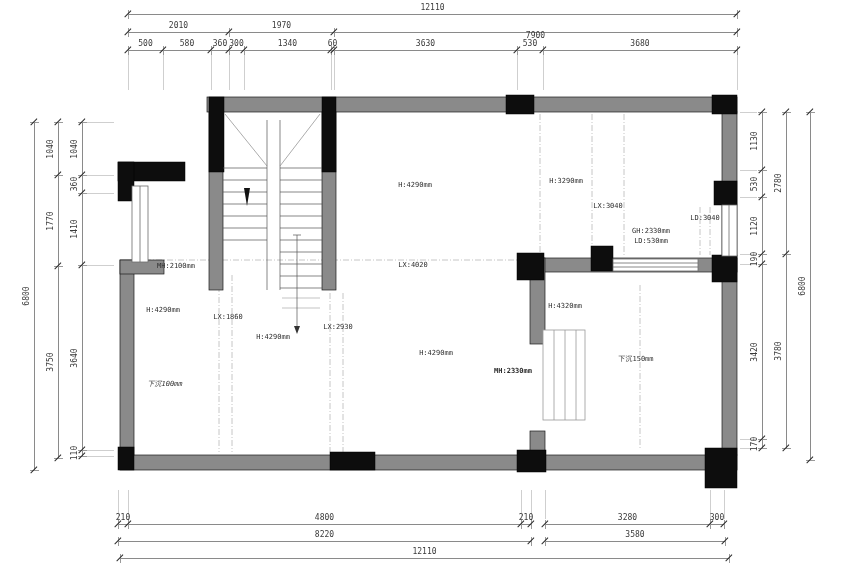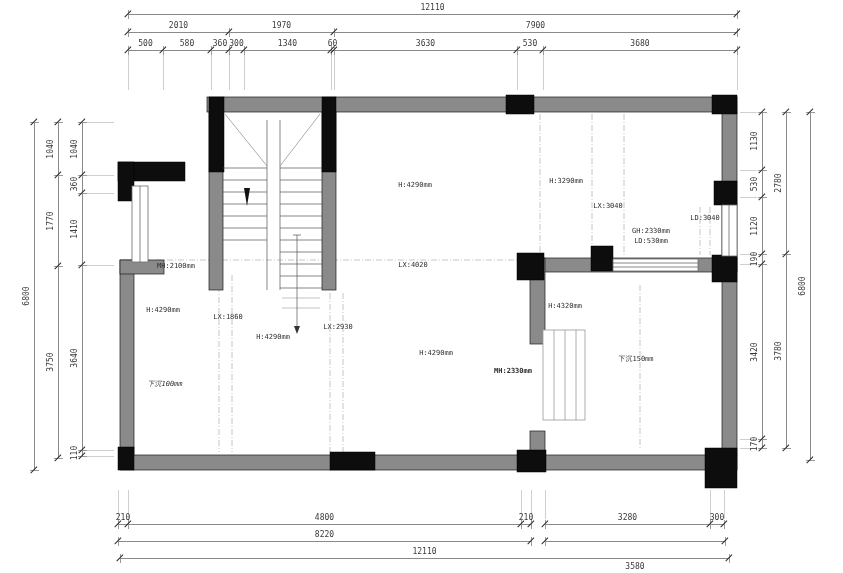--- a/index.html
+++ b/index.html
@@ -127,21 +127,21 @@
       <div class="dim-tick-ext" style="left: 128px; top: 28px; width: 1px; height: 9px;"></div>
       <div class="dim-slash" style="width: 9px; height: 1.4px; left: 128px; top: 32px;"></div>
       <div class="dim-tick-ext" style="left: 229px; top: 28px; width: 1px; height: 9px;"></div>
       <div class="dim-slash" style="width: 9px; height: 1.4px; left: 229px; top: 32px;"></div>
       <div class="dim-tick-ext" style="left: 334px; top: 28px; width: 1px; height: 9px;"></div>
       <div class="dim-slash" style="width: 9px; height: 1.4px; left: 334px; top: 32px;"></div>
       <div class="dim-tick-ext" style="left: 737px; top: 28px; width: 1px; height: 9px;"></div>
       <div class="dim-slash" style="width: 9px; height: 1.4px; left: 737px; top: 32px;"></div>
       <span class="dim-text h" style="left: 178.5px; top: 30px;">2010</span>
       <span class="dim-text h" style="left: 281.5px; top: 30px;">1970</span>
-      <span class="dim-text h" style="left: 535.5px; top: 30px;">7900</span>
+      <span class="dim-text h" style="left: 535.5px; top: 40px;">7900</span>
       <div class="dim-line" style="left: 128px; top: 50px; width: 609px; height: 1px;"></div>
       <div class="dim-tick-ext" style="left: 128px; top: 46px; width: 1px; height: 9px;"></div>
       <div class="dim-slash" style="width: 9px; height: 1.4px; left: 128px; top: 50px;"></div>
       <div class="dim-ext" style="left: 128px; top: 55px; width: 1px; height: 35px;"></div>
       <div class="dim-tick-ext" style="left: 163px; top: 46px; width: 1px; height: 9px;"></div>
       <div class="dim-slash" style="width: 9px; height: 1.4px; left: 163px; top: 50px;"></div>
       <div class="dim-ext" style="left: 163px; top: 55px; width: 1px; height: 35px;"></div>
       <div class="dim-tick-ext" style="left: 211px; top: 46px; width: 1px; height: 9px;"></div>
       <div class="dim-slash" style="width: 9px; height: 1.4px; left: 211px; top: 50px;"></div>
       <div class="dim-ext" style="left: 211px; top: 55px; width: 1px; height: 35px;"></div>
@@ -207,21 +207,21 @@
       <div class="dim-tick-ext" style="left: 118px; top: 537px; width: 1px; height: 9px;"></div>
       <div class="dim-slash" style="width: 9px; height: 1.4px; left: 118px; top: 541px;"></div>
       <div class="dim-tick-ext" style="left: 531px; top: 537px; width: 1px; height: 9px;"></div>
       <div class="dim-slash" style="width: 9px; height: 1.4px; left: 531px; top: 541px;"></div>
       <span class="dim-text h" style="left: 324.5px; top: 539px;">8220</span>
       <div class="dim-line" style="left: 545px; top: 541px; width: 180px; height: 1px;"></div>
       <div class="dim-tick-ext" style="left: 545px; top: 537px; width: 1px; height: 9px;"></div>
       <div class="dim-slash" style="width: 9px; height: 1.4px; left: 545px; top: 541px;"></div>
       <div class="dim-tick-ext" style="left: 725px; top: 537px; width: 1px; height: 9px;"></div>
       <div class="dim-slash" style="width: 9px; height: 1.4px; left: 725px; top: 541px;"></div>
-      <span class="dim-text h" style="left: 635px; top: 539px; margin-top: 32px;">3580</span>
+      <span class="dim-text h" style="left: 635px; top: 539px;">3580</span>
       <div class="dim-line" style="left: 120px; top: 558px; width: 609px; height: 1px;"></div>
       <div class="dim-tick-ext" style="left: 120px; top: 554px; width: 1px; height: 9px;"></div>
       <div class="dim-slash" style="width: 9px; height: 1.4px; left: 120px; top: 558px;"></div>
       <div class="dim-tick-ext" style="left: 729px; top: 554px; width: 1px; height: 9px;"></div>
       <div class="dim-slash" style="width: 9px; height: 1.4px; left: 729px; top: 558px;"></div>
       <span class="dim-text h" style="left: 424.5px; top: 556px;">12110</span>
       <div class="dim-line" style="left: 34px; top: 122px; width: 1px; height: 348px;"></div>
       <div class="dim-tick-ext" style="left: 30px; top: 122px; width: 9px; height: 1px;"></div>
       <div class="dim-slash" style="width: 9px; height: 1.4px; left: 34px; top: 122px;"></div>
       <div class="dim-tick-ext" style="left: 30px; top: 470px; width: 9px; height: 1px;"></div>

